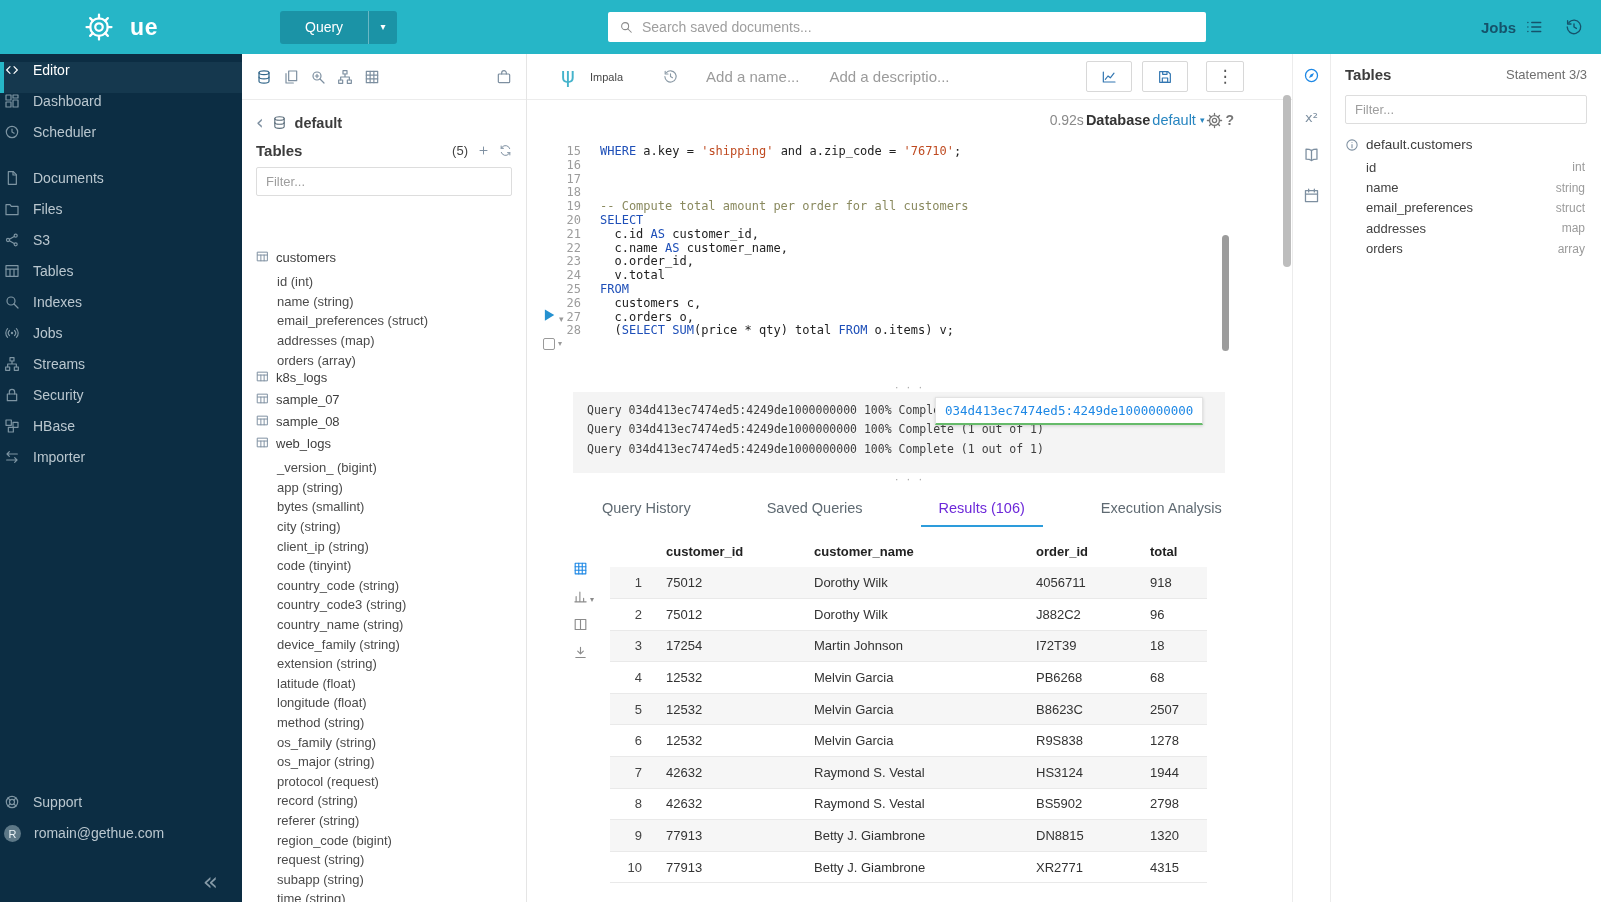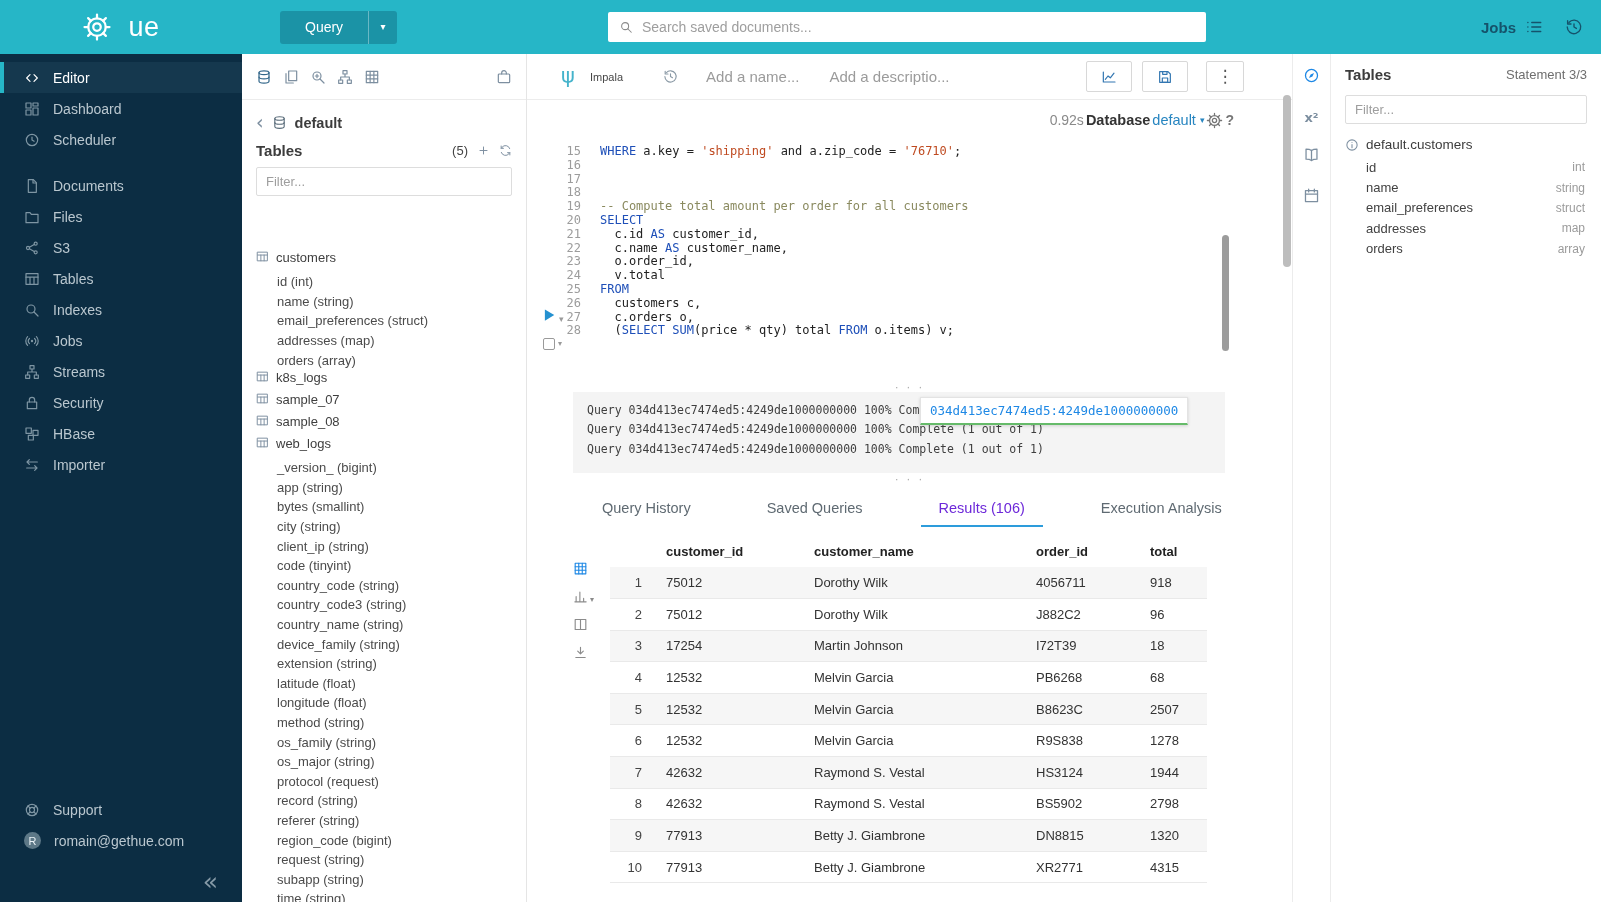--- a/index.html
+++ b/index.html
@@ -6,37 +6,37 @@
 html,body{width:1601px;height:902px;overflow:hidden;font-family:"Liberation Sans",sans-serif;background:#fff;color:#333}
 [data-interactable="true"]{cursor:pointer}
 .ic{display:inline-flex;width:16px;height:16px;flex:none;align-items:center;justify-content:center}
 .ic svg{width:100%;height:100%;display:block}
 .glyph{font-family:"DejaVu Sans",sans-serif;line-height:1}
 
 
 .topbar{position:absolute;left:0;top:0;width:1601px;height:54px;background:#26b6c7;display:flex;align-items:center;z-index:5}
 .logo{width:242px;height:54px;display:flex;align-items:center;justify-content:center;color:#fff}
 .logo .ic{width:30px;height:30px}
-.logo-text{font-size:27px;font-weight:normal;color:#fff;margin-left:16px;letter-spacing:.5px}
+.logo-text{font-size:23px;font-weight:bold;color:#fff;margin-left:16px;letter-spacing:.5px}
 .query-split{margin-left:38px;display:flex;height:33px;border-radius:3px;overflow:hidden}
 .query-main{background:#1b93a6;color:#fff;font-size:14px;display:flex;align-items:center;padding:0 25px}
 .query-caret{background:#1b93a6;border-left:1px solid rgba(255,255,255,.35);width:29px;display:flex;align-items:center;justify-content:center;color:#fff}
 .query-caret .glyph{font-size:10px}
 .top-search{position:absolute;left:608px;top:12px;width:598px;height:30px;background:#fff;border-radius:2px;display:flex;align-items:center;padding:0 11px;gap:9px}
 .top-search .ic{width:14px;height:14px;color:#8a8a8a}
 .top-search input{border:none;outline:none;flex:1;font-size:14px;color:#333;background:transparent}
 input::placeholder{color:#9e9e9e}
 .top-right{position:absolute;right:18px;top:0;height:54px;display:flex;align-items:center;gap:22px;color:#15536b}
 .jobs-link{display:flex;align-items:center;gap:9px;font-size:15px;color:#15536b;font-weight:bold}
 .top-right .ic{width:18px;height:18px;color:#15536b}
 
 
 .sidebar{position:absolute;left:0;top:54px;width:242px;bottom:0;background:#0c2d43;color:#bac7cf}
 .nav{padding-top:8px}
-.nav-item{height:31px;display:flex;align-items:center;gap:13px;padding-left:20px;font-size:14px;border-left:4px solid transparent}
+.nav-item{height:31px;display:flex;align-items:flex-start;gap:13px;font-size:14px;border-left:4px solid transparent}
 .nav-item .ic{width:16px;height:16px;color:#7e95a3}
 .nav-item.active{background:#15384e;border-left-color:#26b6c7;color:#fff}
 .nav-item.active .ic{color:#fff}
 .nav-item.group-start{margin-top:15px}
 .side-footer{position:absolute;left:0;bottom:46px;width:100%}
 .avatar{width:17px;height:17px;border-radius:50%;background:#5d7887;color:#e9f1f5;font-size:11px;display:flex;align-items:center;justify-content:center;flex:none}
 .collapse-btn{position:absolute;right:24px;bottom:8px;color:#8599a6;font-size:25px}
 
 
 .left-assist{position:absolute;left:242px;top:54px;width:285px;bottom:0;background:#fff;border-right:1px solid #e5e5e5}
@@ -93,21 +93,21 @@
 .play-rail .play{width:18px;height:18px;color:#2591d0}
 .play-rail .glyph{font-size:9px;color:#9a9a9a;margin-top:9px;margin-left:1px}
 .limit-ctl{position:absolute;left:16px;top:198px;display:flex;align-items:center;gap:3px}
 .limit-box{width:12px;height:12px;border:1.5px solid #9a9a9a;border-radius:2px}
 .limit-ctl .glyph{font-size:8px;color:#9a9a9a}
 .ed-scroll{position:absolute;right:63px;top:95px;width:7px;height:116px;background:#9c9c9c;border-radius:4px}
 .page-scroll{position:absolute;right:1px;top:41px;width:8px;height:172px;background:#bdbdbd;border-radius:4px}
 .grip{height:12px;display:flex;align-items:center;justify-content:center;color:#b0b0b0;font-size:13px;letter-spacing:2px}
 .grip::before{content:"· · ·"}
 .log-box{position:relative;margin:0 67px 0 46px;background:#f4f4f4;padding:9px 14px 14px;font-family:"DejaVu Sans Mono",monospace;font-size:11.5px;color:#3f3f3f;line-height:19.3px}
-.log-overlay{position:absolute;left:347px;top:5px;background:#fff;border:1px solid #e3e3e3;border-bottom:2px solid #66bb6a;padding:3px 9px;font-size:12.5px;color:#1e88e5;font-family:"DejaVu Sans Mono",monospace;box-shadow:0 1px 3px rgba(0,0,0,.15)}
+.log-overlay{position:absolute;left:362px;top:5px;background:#fff;border:1px solid #e3e3e3;border-bottom:2px solid #66bb6a;padding:3px 9px;font-size:12.5px;color:#1e88e5;font-family:"DejaVu Sans Mono",monospace;box-shadow:0 1px 3px rgba(0,0,0,.15)}
 .tabs{display:flex;margin-top:6px;padding-left:57px}
 .tab{height:36px;display:flex;align-items:center;padding:0 18px;margin-right:40px;font-size:14.5px;color:#5f6a72;border-bottom:2px solid transparent}
 .tab.active{color:#6d28d9;border-bottom-color:#2d9cdb}
 .results{position:relative;margin-top:10px}
 .res-rail{position:absolute;left:46px;top:24px;display:flex;flex-direction:column;gap:13px;align-items:flex-start}
 .rail-item{display:flex;align-items:flex-end;gap:2px;color:#8b8b8b}
 .rail-item .ic{width:15px;height:15px;color:#8b8b8b}
 .rail-item.active .ic{color:#1e88e5}
 .rail-item .glyph{font-size:8px;color:#8b8b8b}
 .res-table{margin-left:83px;width:597px;border-collapse:collapse;font-size:13px;color:#333;table-layout:fixed}
@@ -118,21 +118,21 @@
 .col-cid{width:148px}
 .col-cname{width:222px}
 .col-oid{width:114px}
 .col-total{width:65px}
 .rownum{text-align:right;padding-right:16px !important;color:#444}
 
 
 .right-rail{position:absolute;right:271px;top:54px;width:38px;bottom:0;background:#fff;border-left:1px solid #ececec;display:flex;flex-direction:column;align-items:center;padding-top:13px;gap:20px}
 .right-rail .ic{width:17px;height:17px;color:#7d8fa0}
 .right-rail .item.active .ic{color:#1e88e5}
-.right-rail .glyph{font-size:13px;font-weight:bold;color:#7d8fa0}
+.right-rail .glyph{font-size:13px;font-weight:normal;color:#7d8fa0}
 .right-panel{position:absolute;right:0;top:54px;width:271px;bottom:0;background:#fff;border-left:1px solid #ececec;padding:0 14px}
 .rp-head{height:41px;display:flex;align-items:center}
 .rp-title{font-size:15px;font-weight:bold;color:#3c3c3c}
 .rp-statement{margin-left:auto;font-size:13px;color:#6e6e6e}
 .rp-filter{height:29px;border:1px solid #ddd;border-radius:2px;display:flex;align-items:center;padding:0 9px;margin-bottom:8px}
 .rp-table{display:flex;align-items:center;gap:7px;height:25px;font-size:13.5px;color:#3c3c3c}
 .rp-table .ic{width:14px;height:14px;color:#7d8fa0}
 .rp-col{display:flex;align-items:center;height:20.4px;padding-left:21px;font-size:13px;color:#424242}
 .rp-col .type{margin-left:auto;color:#9b9b9b;font-size:12px;padding-right:2px}
 </style>

